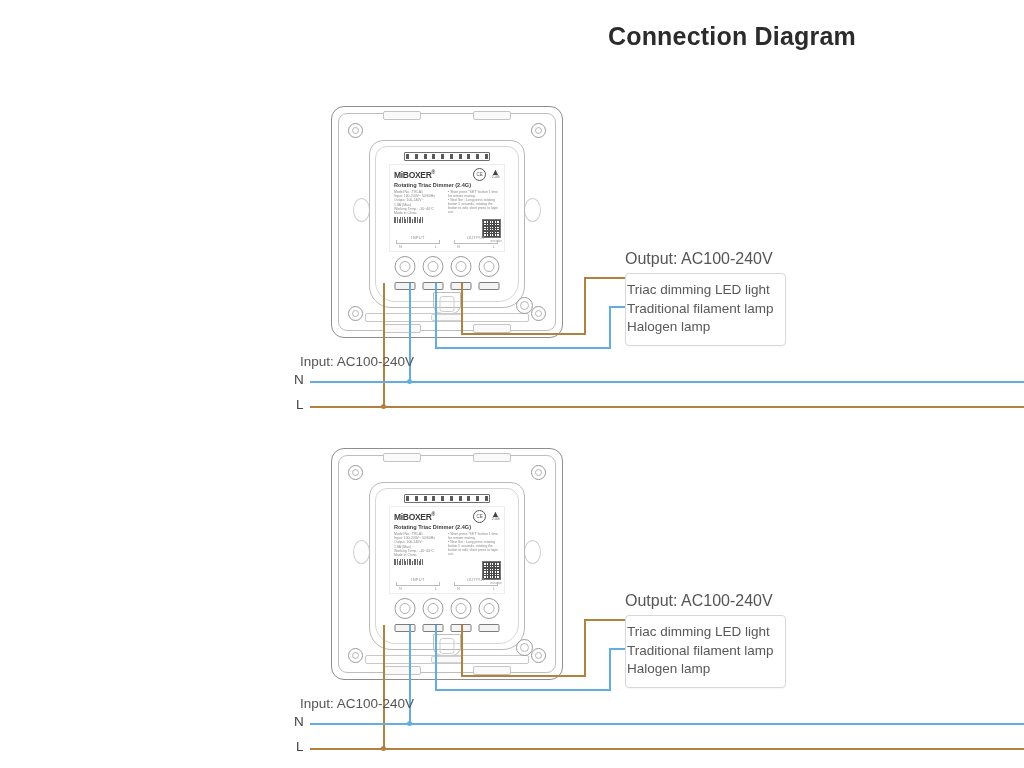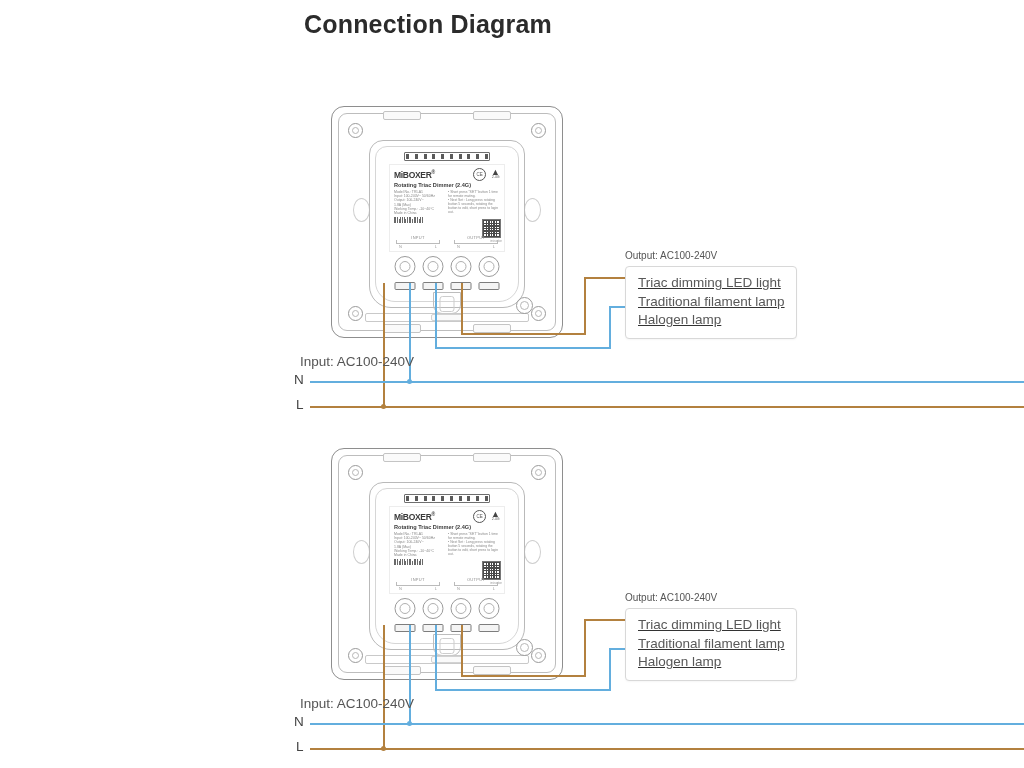--- a/index.html
+++ b/index.html
@@ -4,21 +4,21 @@
 <style>
   html,body{margin:0;padding:0;}
   body{
     width:1024px;height:768px;background:#ffffff;
     font-family:"Liberation Sans", sans-serif;
     color:#333;overflow:hidden;position:relative;
   }
   .page{position:relative;width:1024px;height:768px;}
 
   .title{
-    position:absolute;left:0;top:10px;width:856px;text-align:center;
+    position:absolute;left:0;top:22px;width:856px;text-align:right;
     font-size:25px;font-weight:bold;color:#2b2b2b;letter-spacing:.2px;
   }
 
   .or-label{
     position:absolute;left:0;top:418px;width:1024px;text-align:center;
     font-size:20px;color:#444;
   }
 
   
   .device{position:absolute;width:232px;height:232px;}
@@ -166,25 +166,25 @@
   .wire{position:absolute;background:#63aede;}
   .wire.brown{background:#b3813f;}
   .h{height:1.7px;} .v{width:1.7px;}
 
   .dot{position:absolute;width:5px;height:5px;border-radius:50%;background:#63aede;}
   .dot.brown{background:#b3813f;}
 
   
   .callout{position:absolute;}
   .callout .cap{
-    font-size:10px;color:#555;margin-bottom:5px;white-space:nowrap;
+    font-size:16px;color:#555;margin-bottom:5px;white-space:nowrap;
   }
   .callout .box{
     border:1px solid #d8d8d8;border-radius:4px;background:#fff;
-    padding:7px 11px 8px 12px;box-shadow:0 1px 2px rgba(0,0,0,.04);text-decoration:underline;
+    padding:7px 11px 8px 1px;box-shadow:0 1px 2px rgba(0,0,0,.04);
   }
   .callout .box div{font-size:13.5px;color:#585858;line-height:18.5px;white-space:nowrap;}
 
   .inlabel{position:absolute;font-size:13.5px;color:#555;white-space:nowrap;}
   .nl{position:absolute;font-size:13.5px;color:#444;}
 </style>
 </head>
 <body>
 
 <div class="page">

